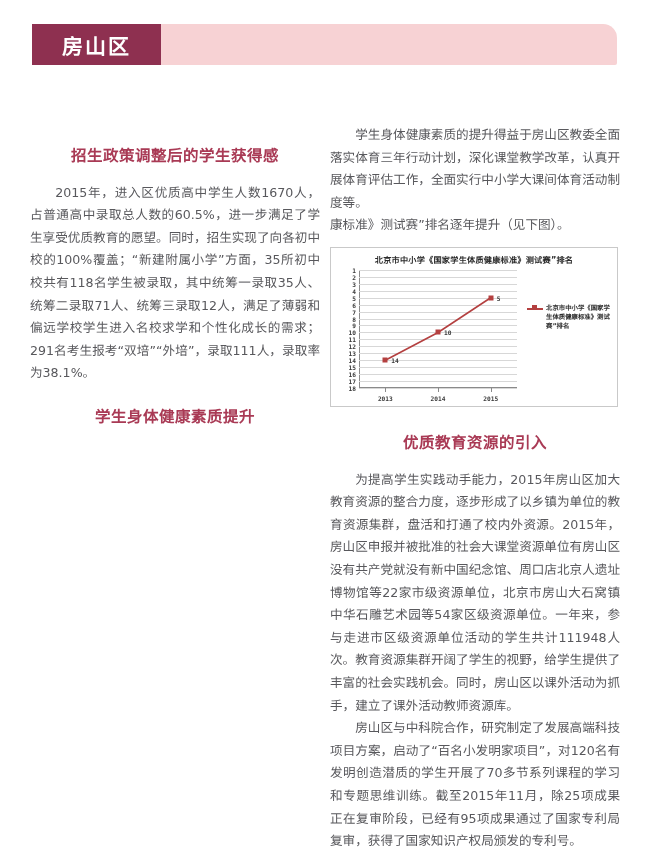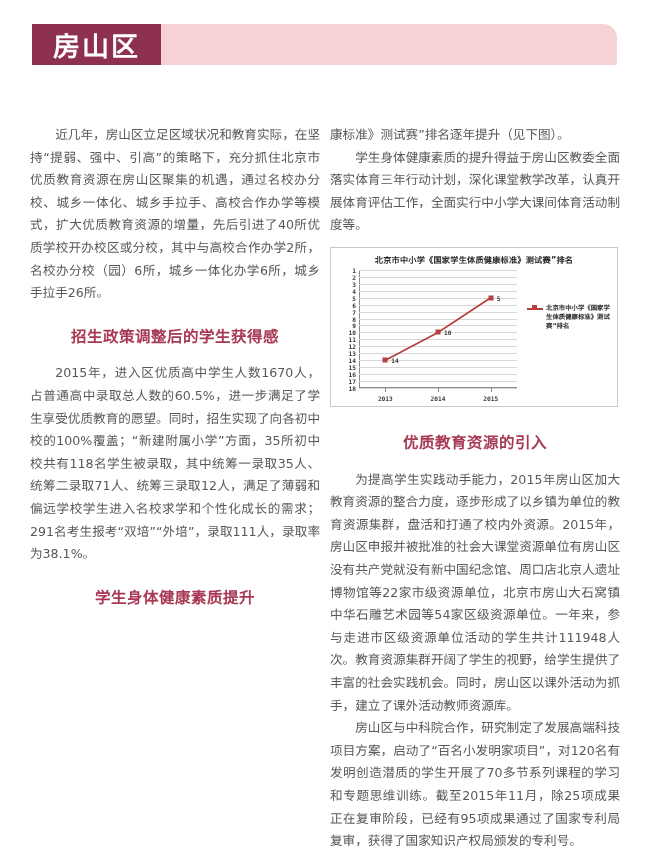--- a/index.html
+++ b/index.html
@@ -33,21 +33,21 @@
     top: 0;
     width: 129px;
     height: 41px;
     background: #8e3050;
     display: flex;
     align-items: center;
     justify-content: center;
   }
   .banner-title {
     color: #ffffff;
-    font-size: 27px;
+    font-size: 21px;
     font-weight: bold;
     letter-spacing: 2px;
     font-family: "DejaVu Sans", "Liberation Sans", sans-serif;
   }
 
   
   .columns {
     position: absolute;
     left: 0;
     top: 124px;
@@ -219,39 +219,38 @@
   <div class="banner-tab">
     <span class="banner-title">房山区</span>
   </div>
 </div>
 
 <div class="columns">
 
   <div class="col col-left">
 
 
-    <p class="body">近几年，房山区立足区域状况和教育实际，在坚持“提弱、强中、引高”的策略下，充分抓住北京市优质教育资源在房山区聚集的机遇，通过名校办分校、城乡一体化、城乡手拉手、高校合作办学等模式，扩大优质教育资源的增量，先后引进了40所优质学校开办校区或分校，其中与高校合作办学2所，名校办分校（园）6所，城乡一体化办学6所，城乡手拉手26所。</p>
 
     <div class="gap-md"></div>
 
     <h2 class="section-title">招生政策调整后的学生获得感</h2>
 
     <p class="body">2015年，进入区优质高中学生人数1670人，占普通高中录取总人数的60.5%，进一步满足了学生享受优质教育的愿望。同时，招生实现了向各初中校的100%覆盖；“新建附属小学”方面，35所初中校共有118名学生被录取，其中统筹一录取35人、统筹二录取71人、统筹三录取12人，满足了薄弱和偏远学校学生进入名校求学和个性化成长的需求；291名考生报考“双培”“外培”，录取111人，录取率为38.1%。</p>
 
     <div class="gap-md"></div>
 
     <h2 class="section-title">学生身体健康素质提升</h2>
 
   </div>
 
   <div class="col col-right">
 
+    <p class="body">学生身体健康素质的提升得益于房山区教委全面落实体育三年行动计划，深化课堂教学改革，认真开展体育评估工作，全面实行中小学大课间体育活动制度等。</p>
+
     <p class="body cont">康标准》测试赛”排名逐年提升（见下图）。</p>
-
-    <p class="body">学生身体健康素质的提升得益于房山区教委全面落实体育三年行动计划，深化课堂教学改革，认真开展体育评估工作，全面实行中小学大课间体育活动制度等。</p>
 
     <div class="chart-box">
       <div class="chart-title">北京市中小学《国家学生体质健康标准》测试赛”排名</div>
 
       <div class="plot">
         <div class="yaxis-line"></div>
         <div class="xaxis-line"></div>
         <div id="grid-layer">
             <div class="gridline" style="top: 0%;"></div>
             <div class="ytick" style="top: 0%;">1</div>

